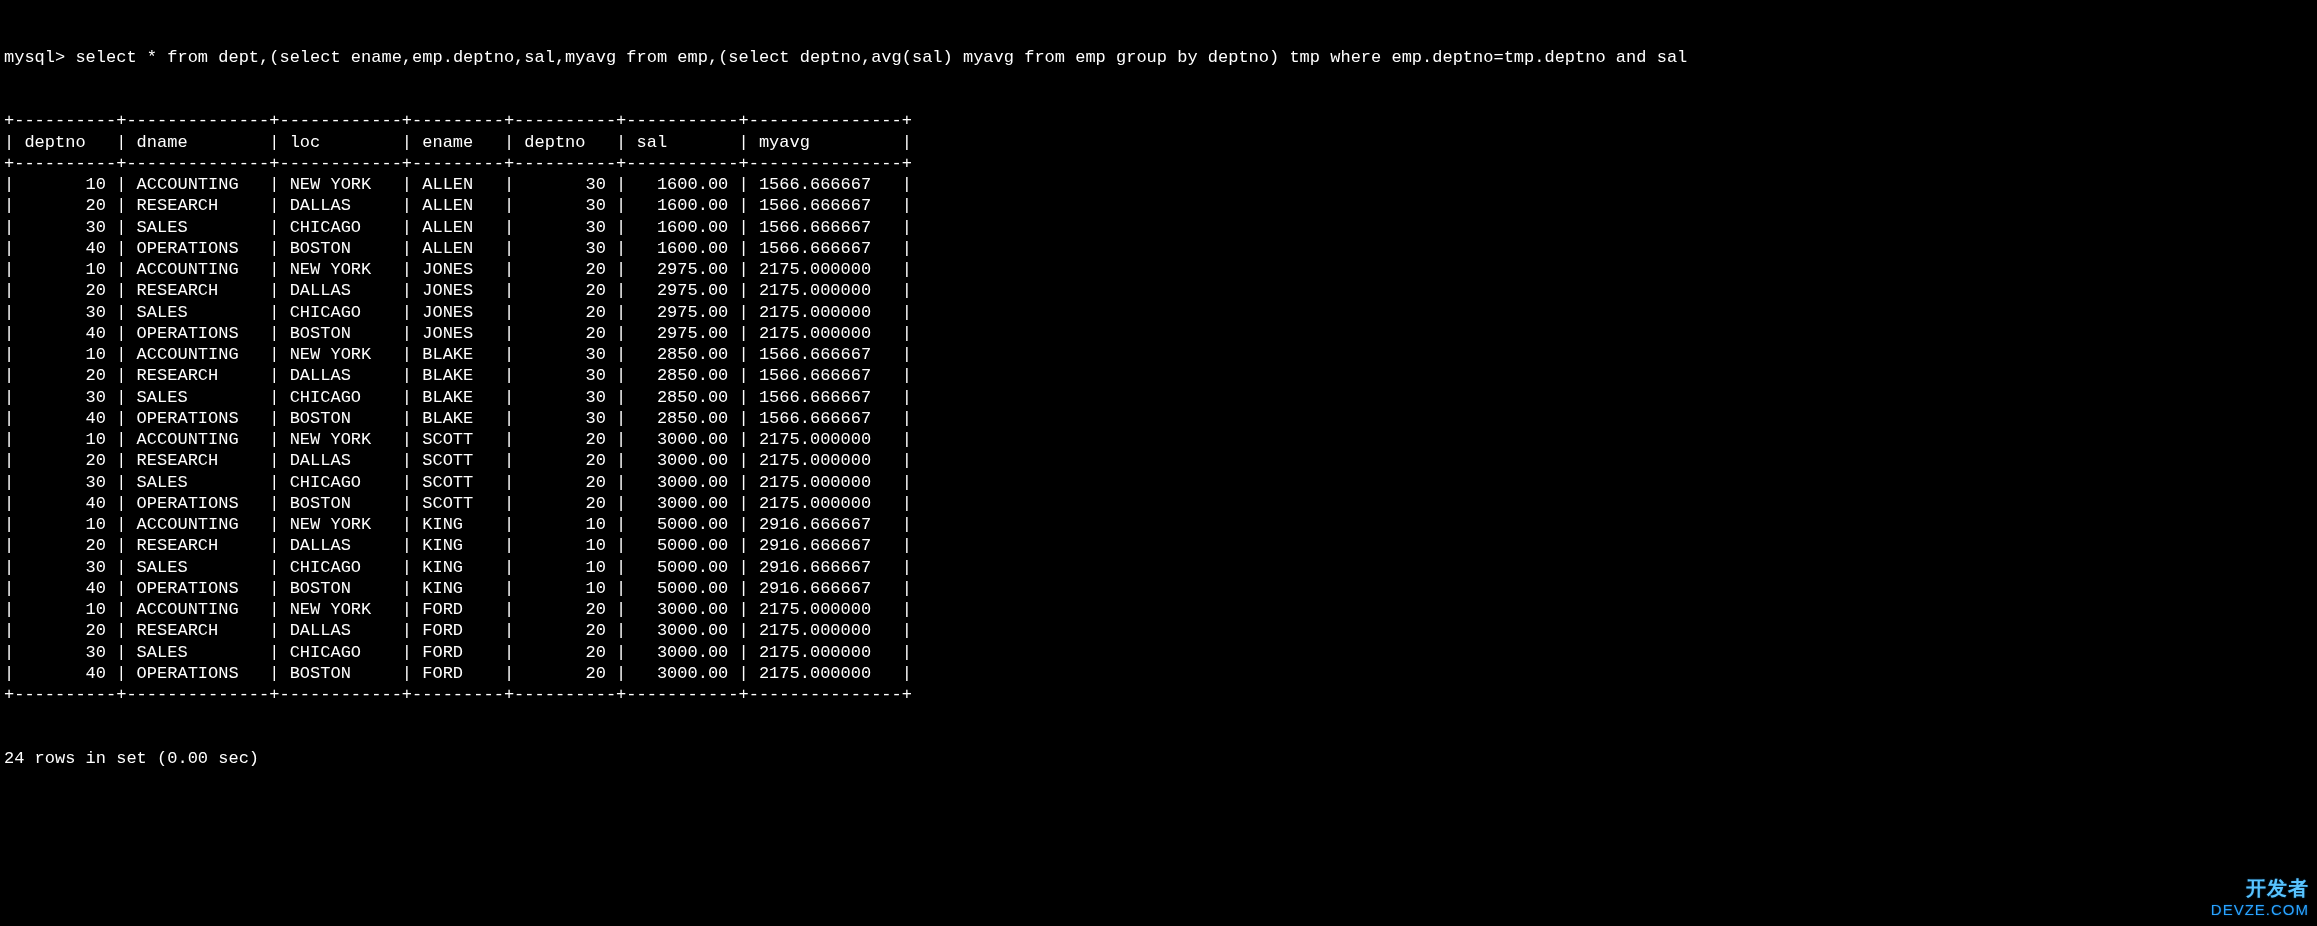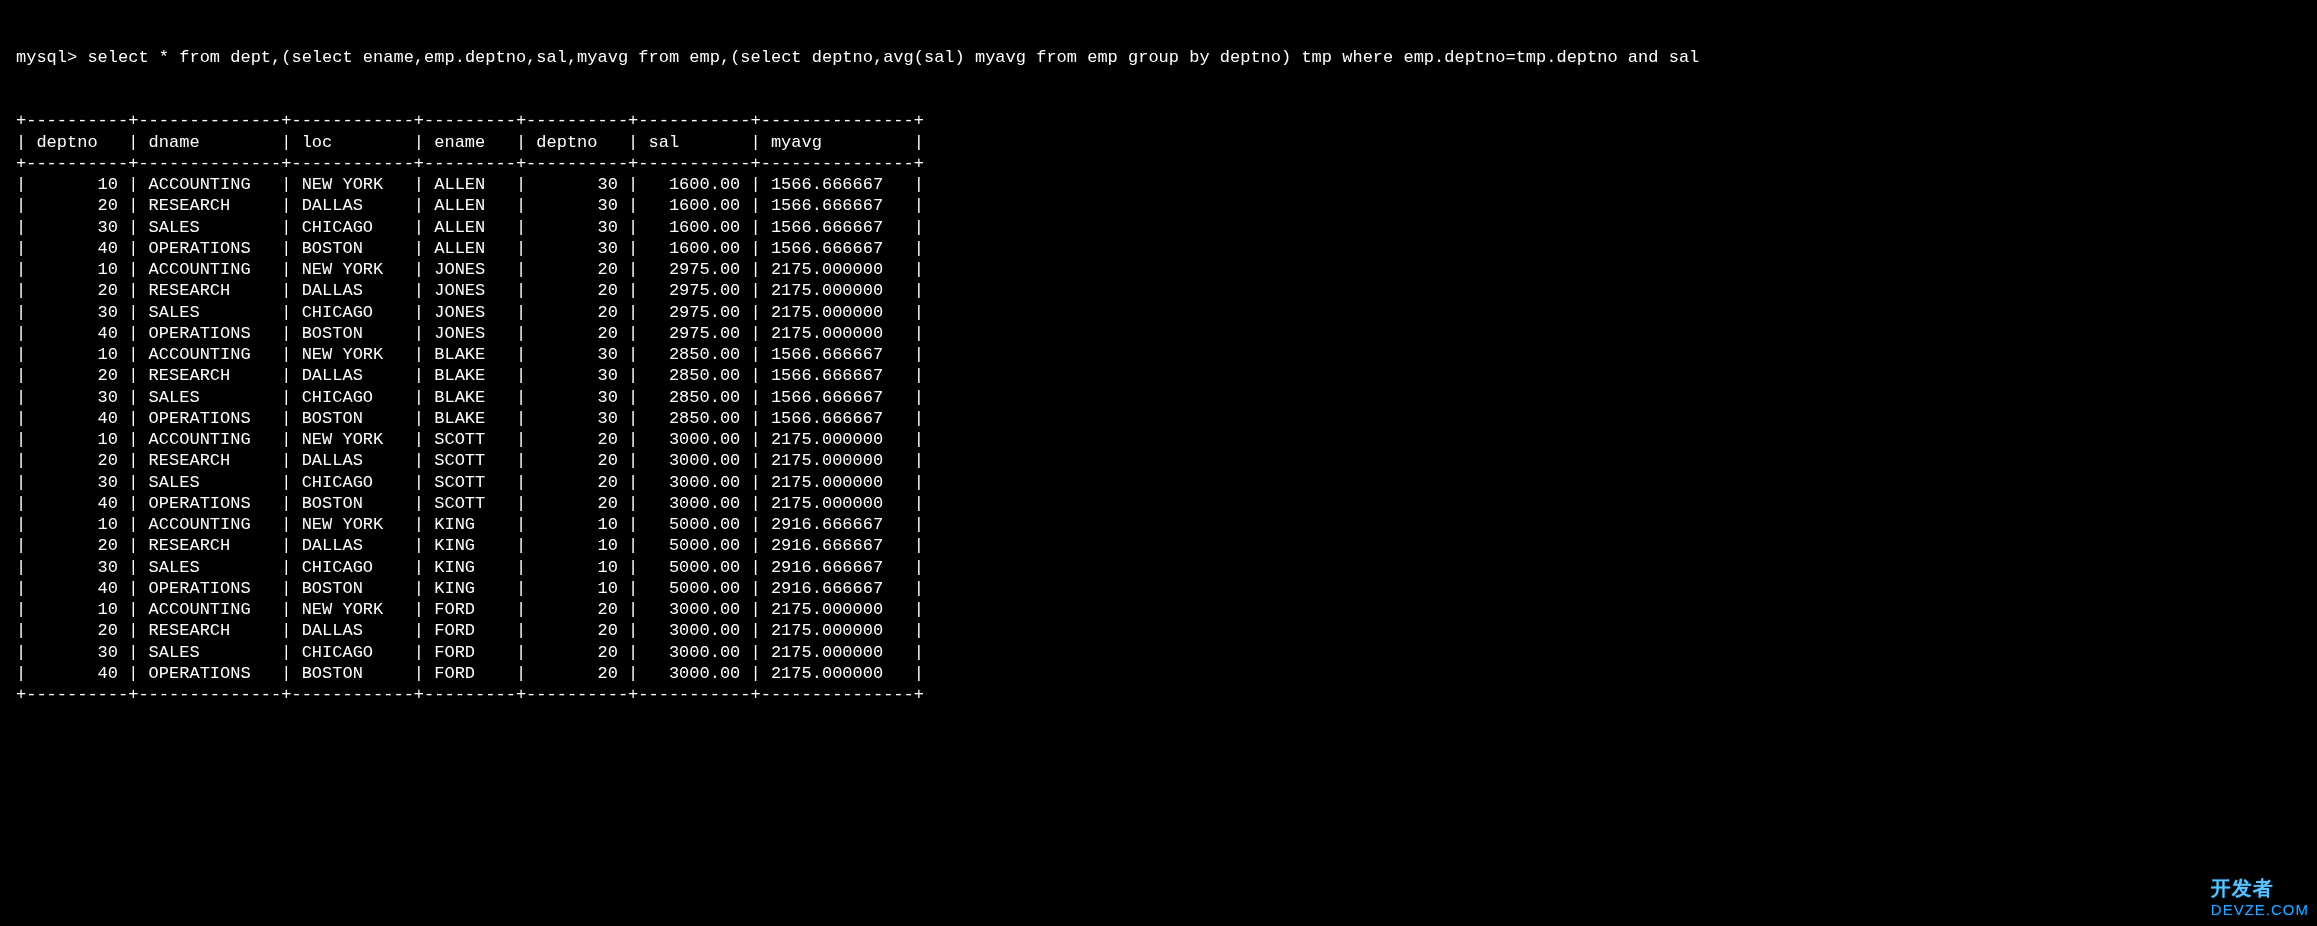--- a/index.html
+++ b/index.html
@@ -1,25 +1,26 @@
 <!DOCTYPE html>
 <html><head>
 <meta charset="utf-8">
 <style>
   html,body{margin:0;padding:0;background:#000;color:#fff;font-family:"Courier New",Consolas,monospace;font-size:17px;line-height:1.25;width:2317px;height:926px;overflow:hidden}
-  .term{white-space:pre;padding:4px 16px}
-  .watermark{position:absolute;right:8px;bottom:6px;font-family:Arial,sans-serif;letter-spacing:1px;pointer-events:none}
+  .term{white-space:pre;padding:4px 4px}
+  .watermark{position:absolute;right:8px;bottom:6px;text-align:right;font-family:Arial,sans-serif;letter-spacing:1px;pointer-events:none}
   .wm1{color:#59c4ff;font-size:20px;font-weight:bold;text-shadow:0 0 2px #003a66}
   .wm2{color:#2aa3ff;font-size:15px;font-weight:normal;text-shadow:0 0 2px #003a66}
 </style>
 </head>
 <body>
 
 <div class="term">
   <div><span>mysql&gt;</span><span> select * from dept,(select ename,emp.deptno,sal,myavg from emp,(select deptno,avg(sal) myavg from emp group by deptno) tmp where emp.deptno=tmp.deptno and sal</span></div>
   <div id="tbl"><div>+----------+--------------+------------+---------+----------+-----------+---------------+</div><div>| deptno   | dname        | loc        | ename   | deptno   | sal       | myavg         |</div><div>+----------+--------------+------------+---------+----------+-----------+---------------+</div><div>|       10 | ACCOUNTING   | NEW YORK   | ALLEN   |       30 |   1600.00 | 1566.666667   |</div><div>|       20 | RESEARCH     | DALLAS     | ALLEN   |       30 |   1600.00 | 1566.666667   |</div><div>|       30 | SALES        | CHICAGO    | ALLEN   |       30 |   1600.00 | 1566.666667   |</div><div>|       40 | OPERATIONS   | BOSTON     | ALLEN   |       30 |   1600.00 | 1566.666667   |</div><div>|       10 | ACCOUNTING   | NEW YORK   | JONES   |       20 |   2975.00 | 2175.000000   |</div><div>|       20 | RESEARCH     | DALLAS     | JONES   |       20 |   2975.00 | 2175.000000   |</div><div>|       30 | SALES        | CHICAGO    | JONES   |       20 |   2975.00 | 2175.000000   |</div><div>|       40 | OPERATIONS   | BOSTON     | JONES   |       20 |   2975.00 | 2175.000000   |</div><div>|       10 | ACCOUNTING   | NEW YORK   | BLAKE   |       30 |   2850.00 | 1566.666667   |</div><div>|       20 | RESEARCH     | DALLAS     | BLAKE   |       30 |   2850.00 | 1566.666667   |</div><div>|       30 | SALES        | CHICAGO    | BLAKE   |       30 |   2850.00 | 1566.666667   |</div><div>|       40 | OPERATIONS   | BOSTON     | BLAKE   |       30 |   2850.00 | 1566.666667   |</div><div>|       10 | ACCOUNTING   | NEW YORK   | SCOTT   |       20 |   3000.00 | 2175.000000   |</div><div>|       20 | RESEARCH     | DALLAS     | SCOTT   |       20 |   3000.00 | 2175.000000   |</div><div>|       30 | SALES        | CHICAGO    | SCOTT   |       20 |   3000.00 | 2175.000000   |</div><div>|       40 | OPERATIONS   | BOSTON     | SCOTT   |       20 |   3000.00 | 2175.000000   |</div><div>|       10 | ACCOUNTING   | NEW YORK   | KING    |       10 |   5000.00 | 2916.666667   |</div><div>|       20 | RESEARCH     | DALLAS     | KING    |       10 |   5000.00 | 2916.666667   |</div><div>|       30 | SALES        | CHICAGO    | KING    |       10 |   5000.00 | 2916.666667   |</div><div>|       40 | OPERATIONS   | BOSTON     | KING    |       10 |   5000.00 | 2916.666667   |</div><div>|       10 | ACCOUNTING   | NEW YORK   | FORD    |       20 |   3000.00 | 2175.000000   |</div><div>|       20 | RESEARCH     | DALLAS     | FORD    |       20 |   3000.00 | 2175.000000   |</div><div>|       30 | SALES        | CHICAGO    | FORD    |       20 |   3000.00 | 2175.000000   |</div><div>|       40 | OPERATIONS   | BOSTON     | FORD    |       20 |   3000.00 | 2175.000000   |</div><div>+----------+--------------+------------+---------+----------+-----------+---------------+</div></div>
+  <div>24 rows in set (0.00 sec)</div>
   <div> </div>
 </div>
 
 <div class="watermark">
   <div class="wm1">开发者</div>
   <div class="wm2">DEVZE.COM</div>
 </div>
 
 </body></html>

